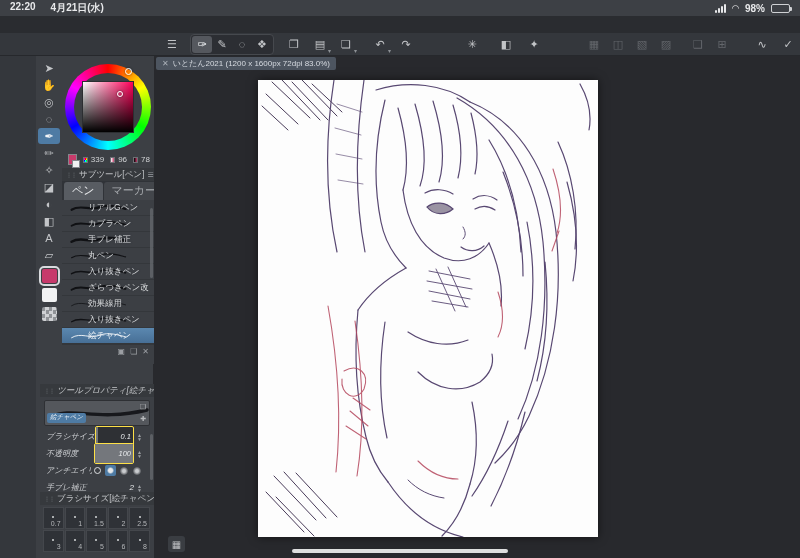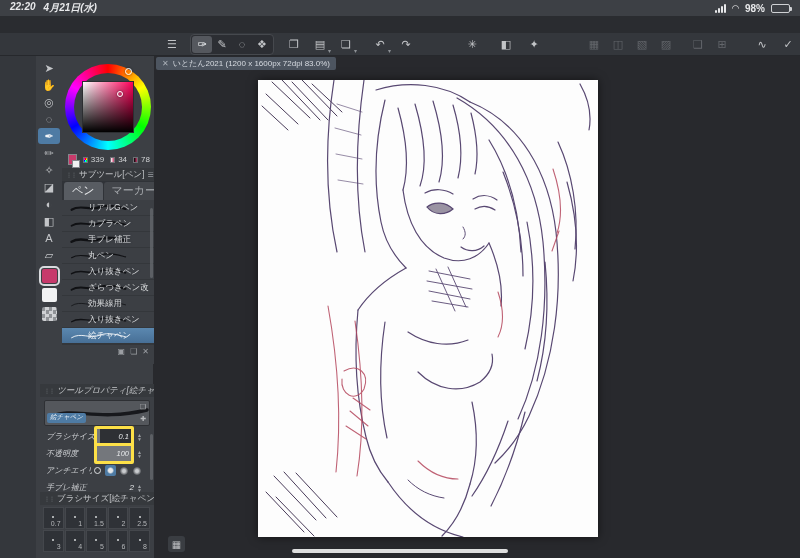--- a/index.html
+++ b/index.html
@@ -2,21 +2,21 @@
 <html><head>
 <meta charset="utf-8">
 <style>
   * { margin:0; padding:0; box-sizing:border-box; }
   html,body { background:#17181b; }
   body { font-family:"Liberation Sans","DejaVu Sans",sans-serif; -webkit-font-smoothing:antialiased; }
   .screen { position:relative; width:800px; height:558px; background:#2a2c30; overflow:hidden; color:#c6c8cb; }
 
   
   .statusbar { position:absolute; left:0; top:0; width:800px; height:16px; background:#3d4045; display:flex; align-items:center; justify-content:space-between; padding:0 10px; font-size:10px; font-weight:bold; color:#e8e9eb; }
-  .sb-left { display:flex; gap:8px;font-style:italic; }
+  .sb-left { display:flex; gap:15px; }
   .sb-right { display:flex; align-items:center; gap:6px; font-weight:bold; }
   .cellbars { display:flex; align-items:flex-end; gap:1px; height:9px; }
   .cellbars i { display:block; width:2px; background:#e8e9eb; border-radius:1px; }
   .wifi { font-size:9px; line-height:9px; color:#e8e9eb; }
   .battery { position:relative; width:19px; height:9px; border:1px solid #cfd1d4; border-radius:2px; padding:1px; }
   .battery .lvl { height:100%; width:88%; background:#ffffff; border-radius:1px; }
   .battery:after { content:""; position:absolute; right:-3px; top:2px; width:2px; height:4px; background:#cfd1d4; border-radius:0 1px 1px 0; }
 
   
   .menubar { position:absolute; left:0; top:16px; width:800px; height:17px; background:#3d4045; display:flex; align-items:center; gap:14px; padding:0 8px; font-size:11px; color:#d7d8da; }
@@ -80,21 +80,21 @@
   .pen-row.sel path { stroke:#eef2f6; }
   .pfoot { height:14px; display:flex; align-items:center; justify-content:flex-end; gap:5px; padding:0 5px; font-size:8px; color:#9b9ea3; background:#3c3f44; border-top:1px solid #34373b; }
   .scrollthumb { position:absolute; right:1px; width:3px; border-radius:2px; background:#6a6d72; opacity:.7; }
 
   
   .preview { position:relative; margin:3px 4px 2px 4px; height:26px; background:#54575c; border:1px solid #2e3034; border-radius:2px; }
   .preview .chip { position:absolute; left:2px; bottom:2px; background:#4e7ba4; color:#f0f4f8; font-size:6.5px; padding:0px 3px 1px; border-radius:2px; }
   .preview .pico { position:absolute; right:3px; font-size:7px; color:#b7b9bc; }
   .prop-row { display:flex; align-items:center; height:17px; padding:0 12px 0 6px; font-size:8px; color:#ccced1; }
   .prop-label { flex:1 1 auto; white-space:nowrap; overflow:hidden; }
-  .slider { position:relative; width:40px; height:21px; background:#2e3034; border:3px solid #fde047; border-radius:2px; overflow:hidden; }
+  .slider { position:relative; width:40px; height:21px; background:#2e3034; border:1px solid #fde047; border-radius:2px; overflow:hidden; }
   .slider .fill { position:absolute; left:0; top:0; bottom:0; background:#74777c; }
   .slider .val { position:absolute; right:2px; top:0; bottom:0; display:flex; align-items:center; font-size:7.5px; color:#e8eaec; }
   .stepper { display:flex; flex-direction:column; margin-left:3px; line-height:4px; font-size:5px; color:#9da0a4; }
   .aa-row { display:flex; gap:2px; }
   .aa { width:11px; height:11px; display:flex; align-items:center; justify-content:center; border-radius:2px; }
   .aa i { display:block; border-radius:50%; }
   .aa.none i { width:7px; height:7px; border:1px solid #dcdee0; }
   .aa.soft1 i { width:7px; height:7px; background:radial-gradient(circle,#e6e8ea 40%,rgba(230,232,234,0) 75%); }
   .aa.soft2 i { width:8px; height:8px; background:radial-gradient(circle,#c9cbce 25%,rgba(201,203,206,0) 80%); }
   .aa.on { background:#4e7ba4; }
@@ -266,21 +266,21 @@
       <div class="hue-dot"></div>
       <div class="sv-dot"></div>
     </div>
     <div class="colorvals">
       <span class="cv-chip" style="background:#c73a6b;">
           <span class="sub"></span>
         </span>
       <span class="cv-ico hue"></span>
       <span>339</span>
       <span class="cv-ico sat"></span>
-      <span>34</span>
+      <span>96</span>
       <span class="cv-ico val"></span>
       <span>78</span>
     </div>
   </div>
 
   <div class="panel" style="left:62px; top:168px; width:92px; height:196px;">
     <div class="phead">
       <span class="dots">⋮⋮</span>
       <span>サブツール[ペン]</span>
       <span class="pmenu">☰</span>

